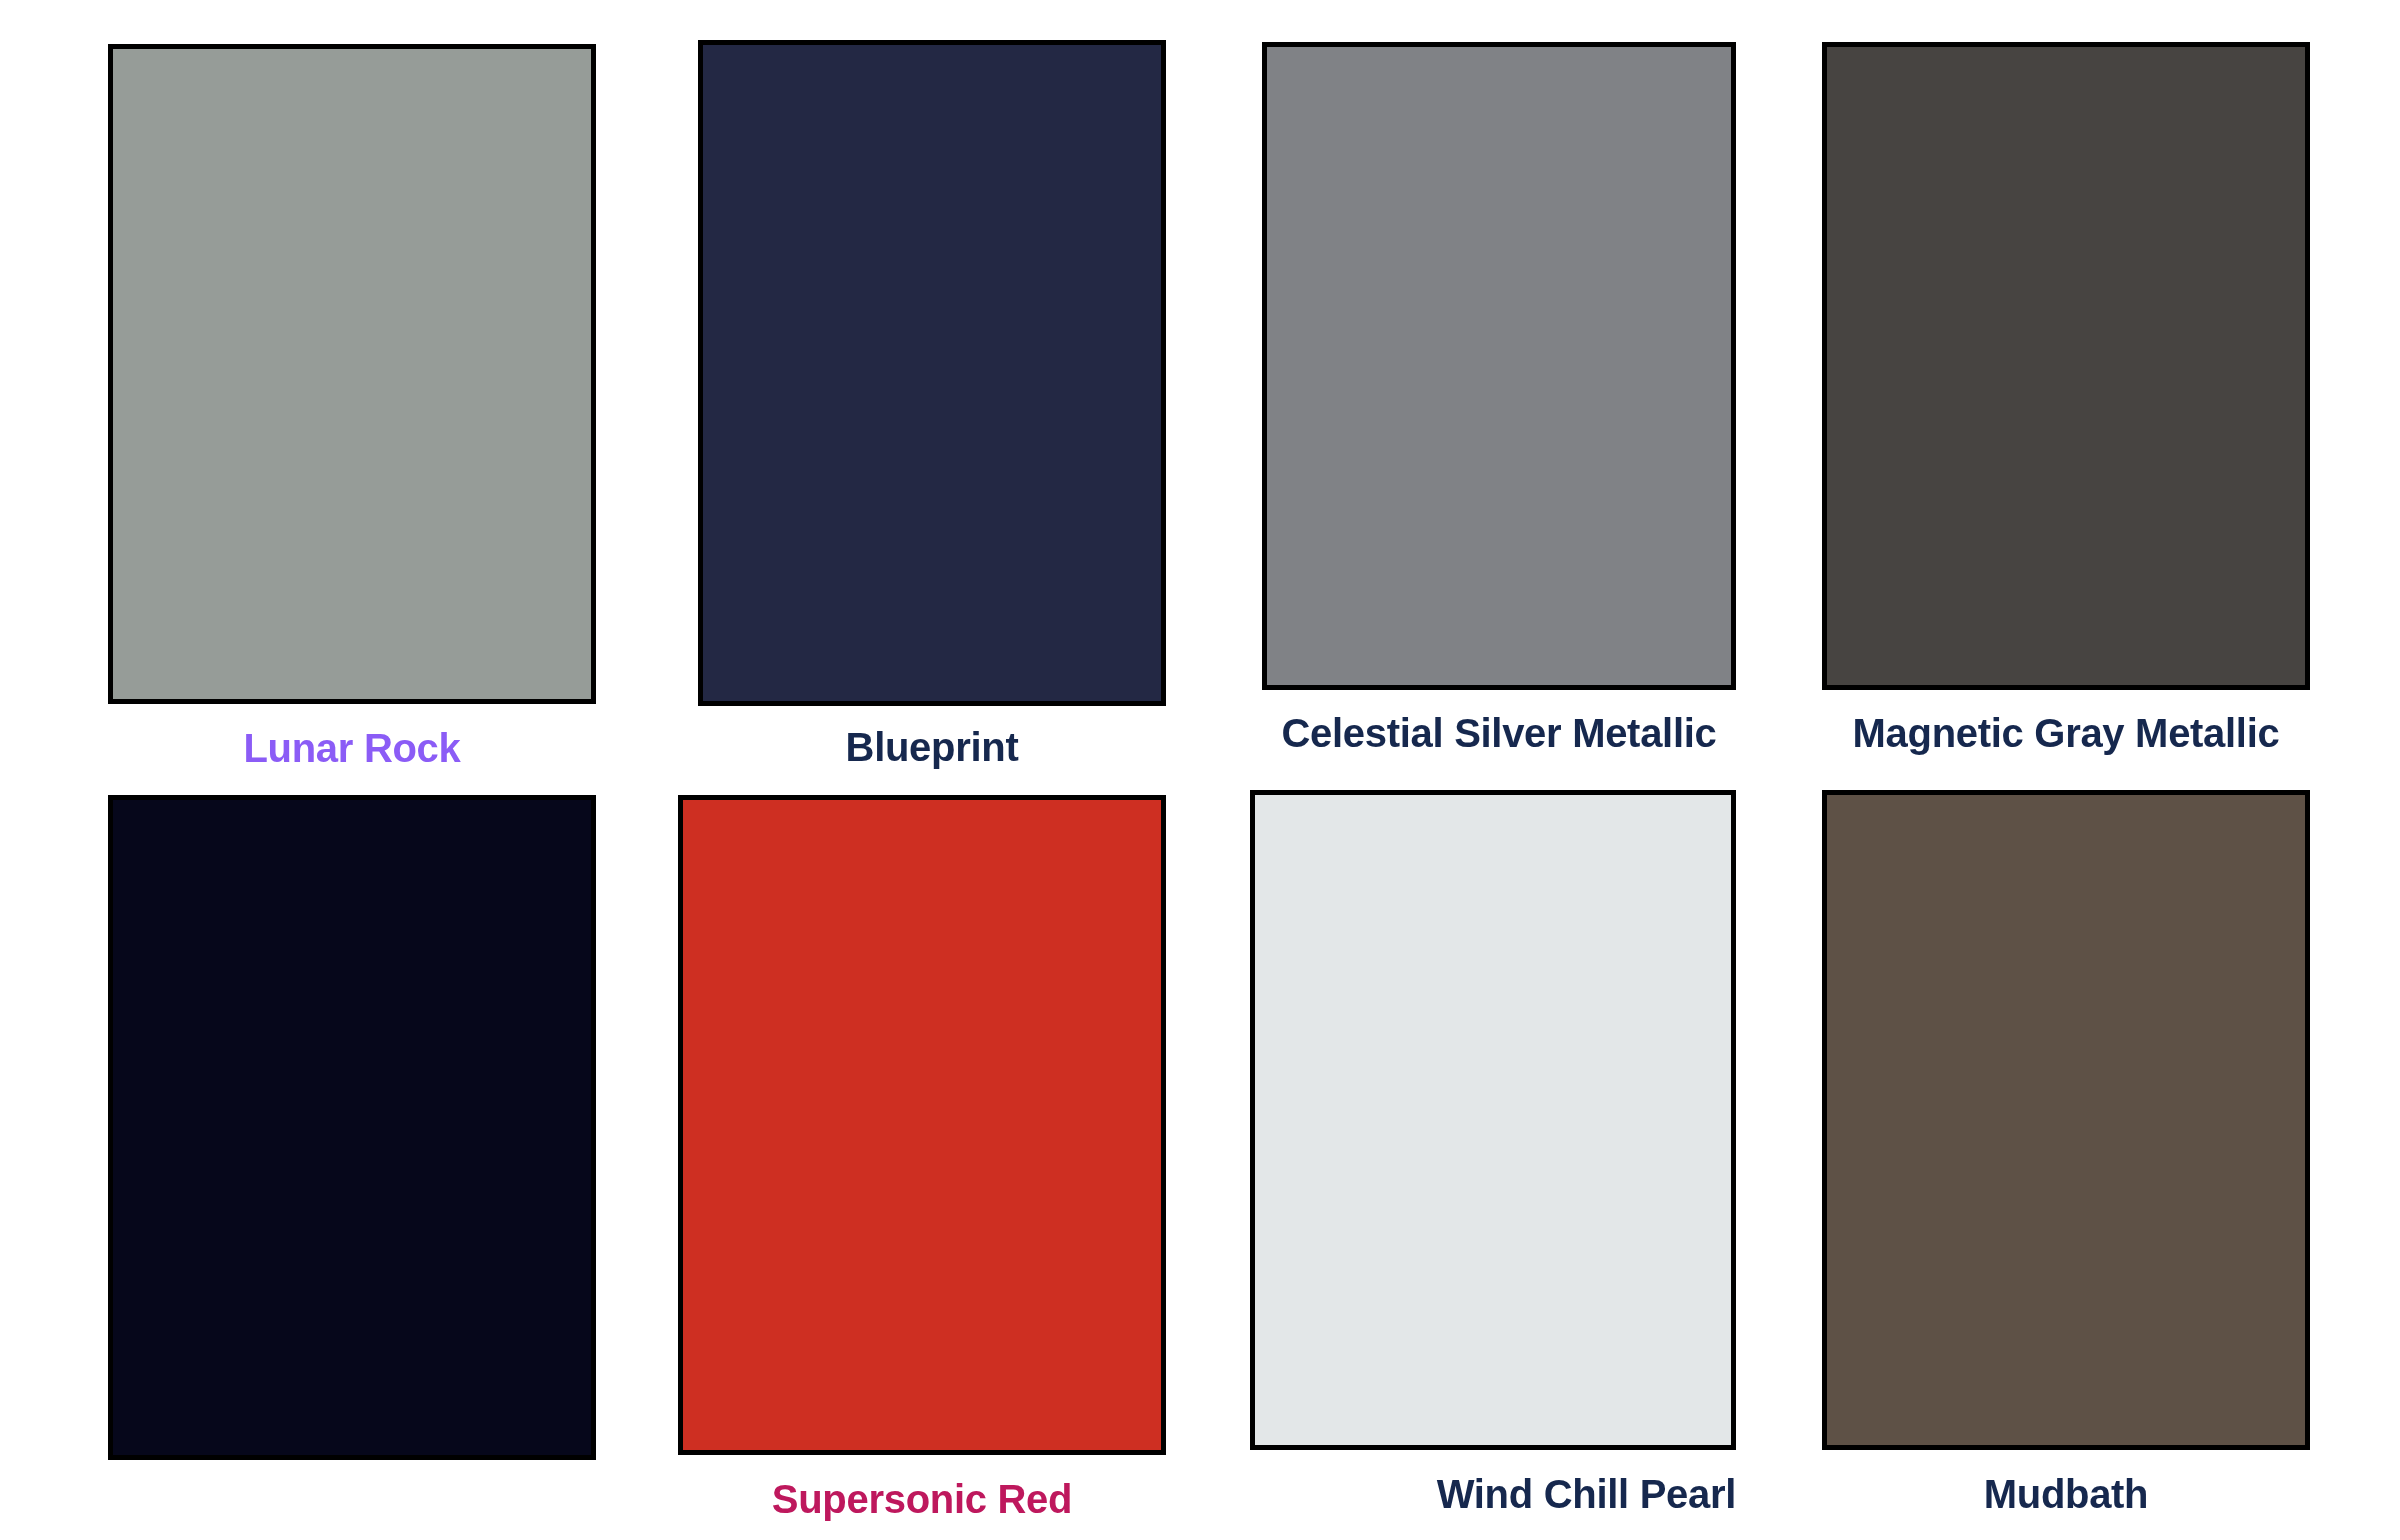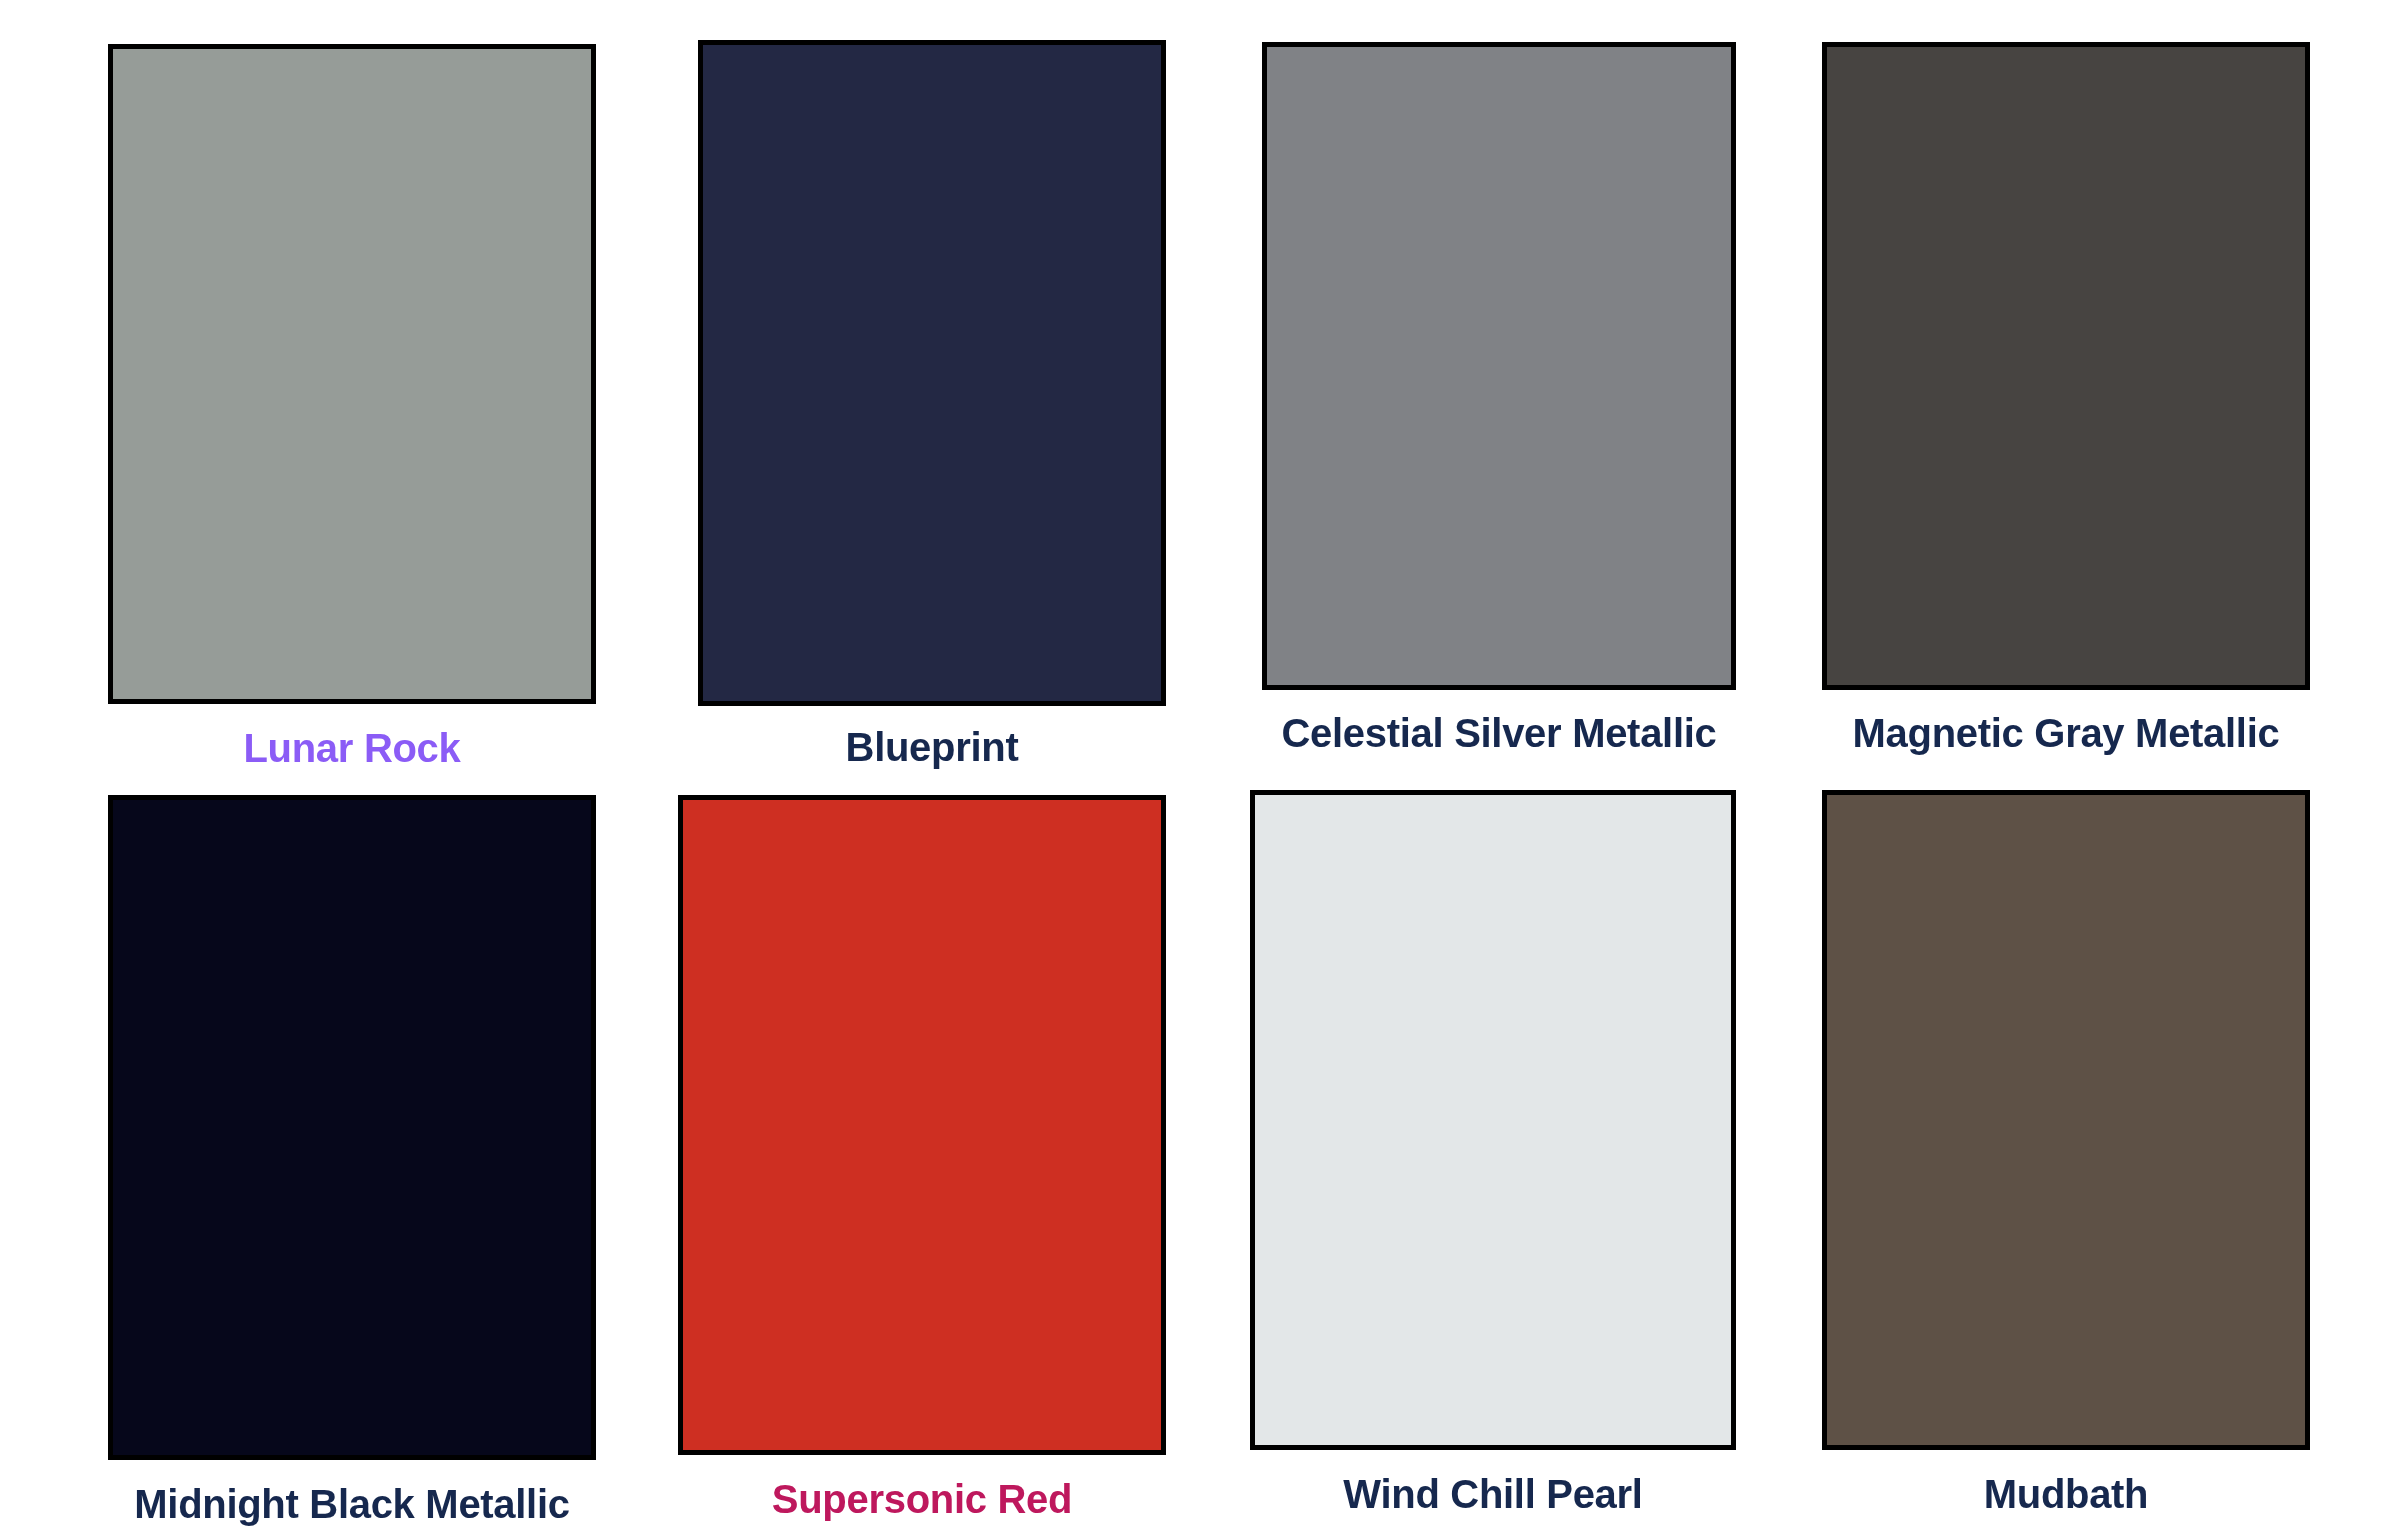--- a/index.html
+++ b/index.html
@@ -103,31 +103,30 @@
     <div class="swatch-label" style="color: rgb(22, 40, 78);">Celestial Silver Metallic</div>
   </div>
 
   <div class="swatch-cell row-0 col-3">
     <div class="swatch-chip" style="background-color: rgb(71, 68, 65); border-color: rgb(0, 0, 0);"></div>
     <div class="swatch-label" style="color: rgb(22, 40, 78);">Magnetic Gray Metallic</div>
   </div>
 
   <div class="swatch-cell row-1 col-0">
     <div class="swatch-chip" style="background-color: rgb(6, 7, 27); border-color: rgb(0, 0, 0);"></div>
-    <div class="swatch-label" style="color: rgb(22, 40, 78);">Midnight Black Metallic</div>
   </div>
 
   <div class="swatch-cell row-1 col-1">
     <div class="swatch-chip" style="background-color: rgb(206, 47, 34); border-color: rgb(0, 0, 0);"></div>
     <div class="swatch-label" style="color: #be185d;">Supersonic Red</div>
   </div>
 
   <div class="swatch-cell row-1 col-2">
     <div class="swatch-chip" style="background-color: rgb(227, 231, 232); border-color: rgb(0, 0, 0);"></div>
-    <div class="swatch-label" style="color: rgb(22, 40, 78);">Wind Chill Pearl</div>
+    <div class="swatch-label" style="color: rgb(22, 40, 78); text-align: right;">Wind Chill Pearl</div>
   </div>
 
   <div class="swatch-cell row-1 col-3">
     <div class="swatch-chip" style="background-color: rgb(94, 81, 70); border-color: rgb(0, 0, 0);"></div>
     <div class="swatch-label" style="color: rgb(22, 40, 78);">Mudbath</div>
   </div>
 
 </div>
 
 </body></html>

